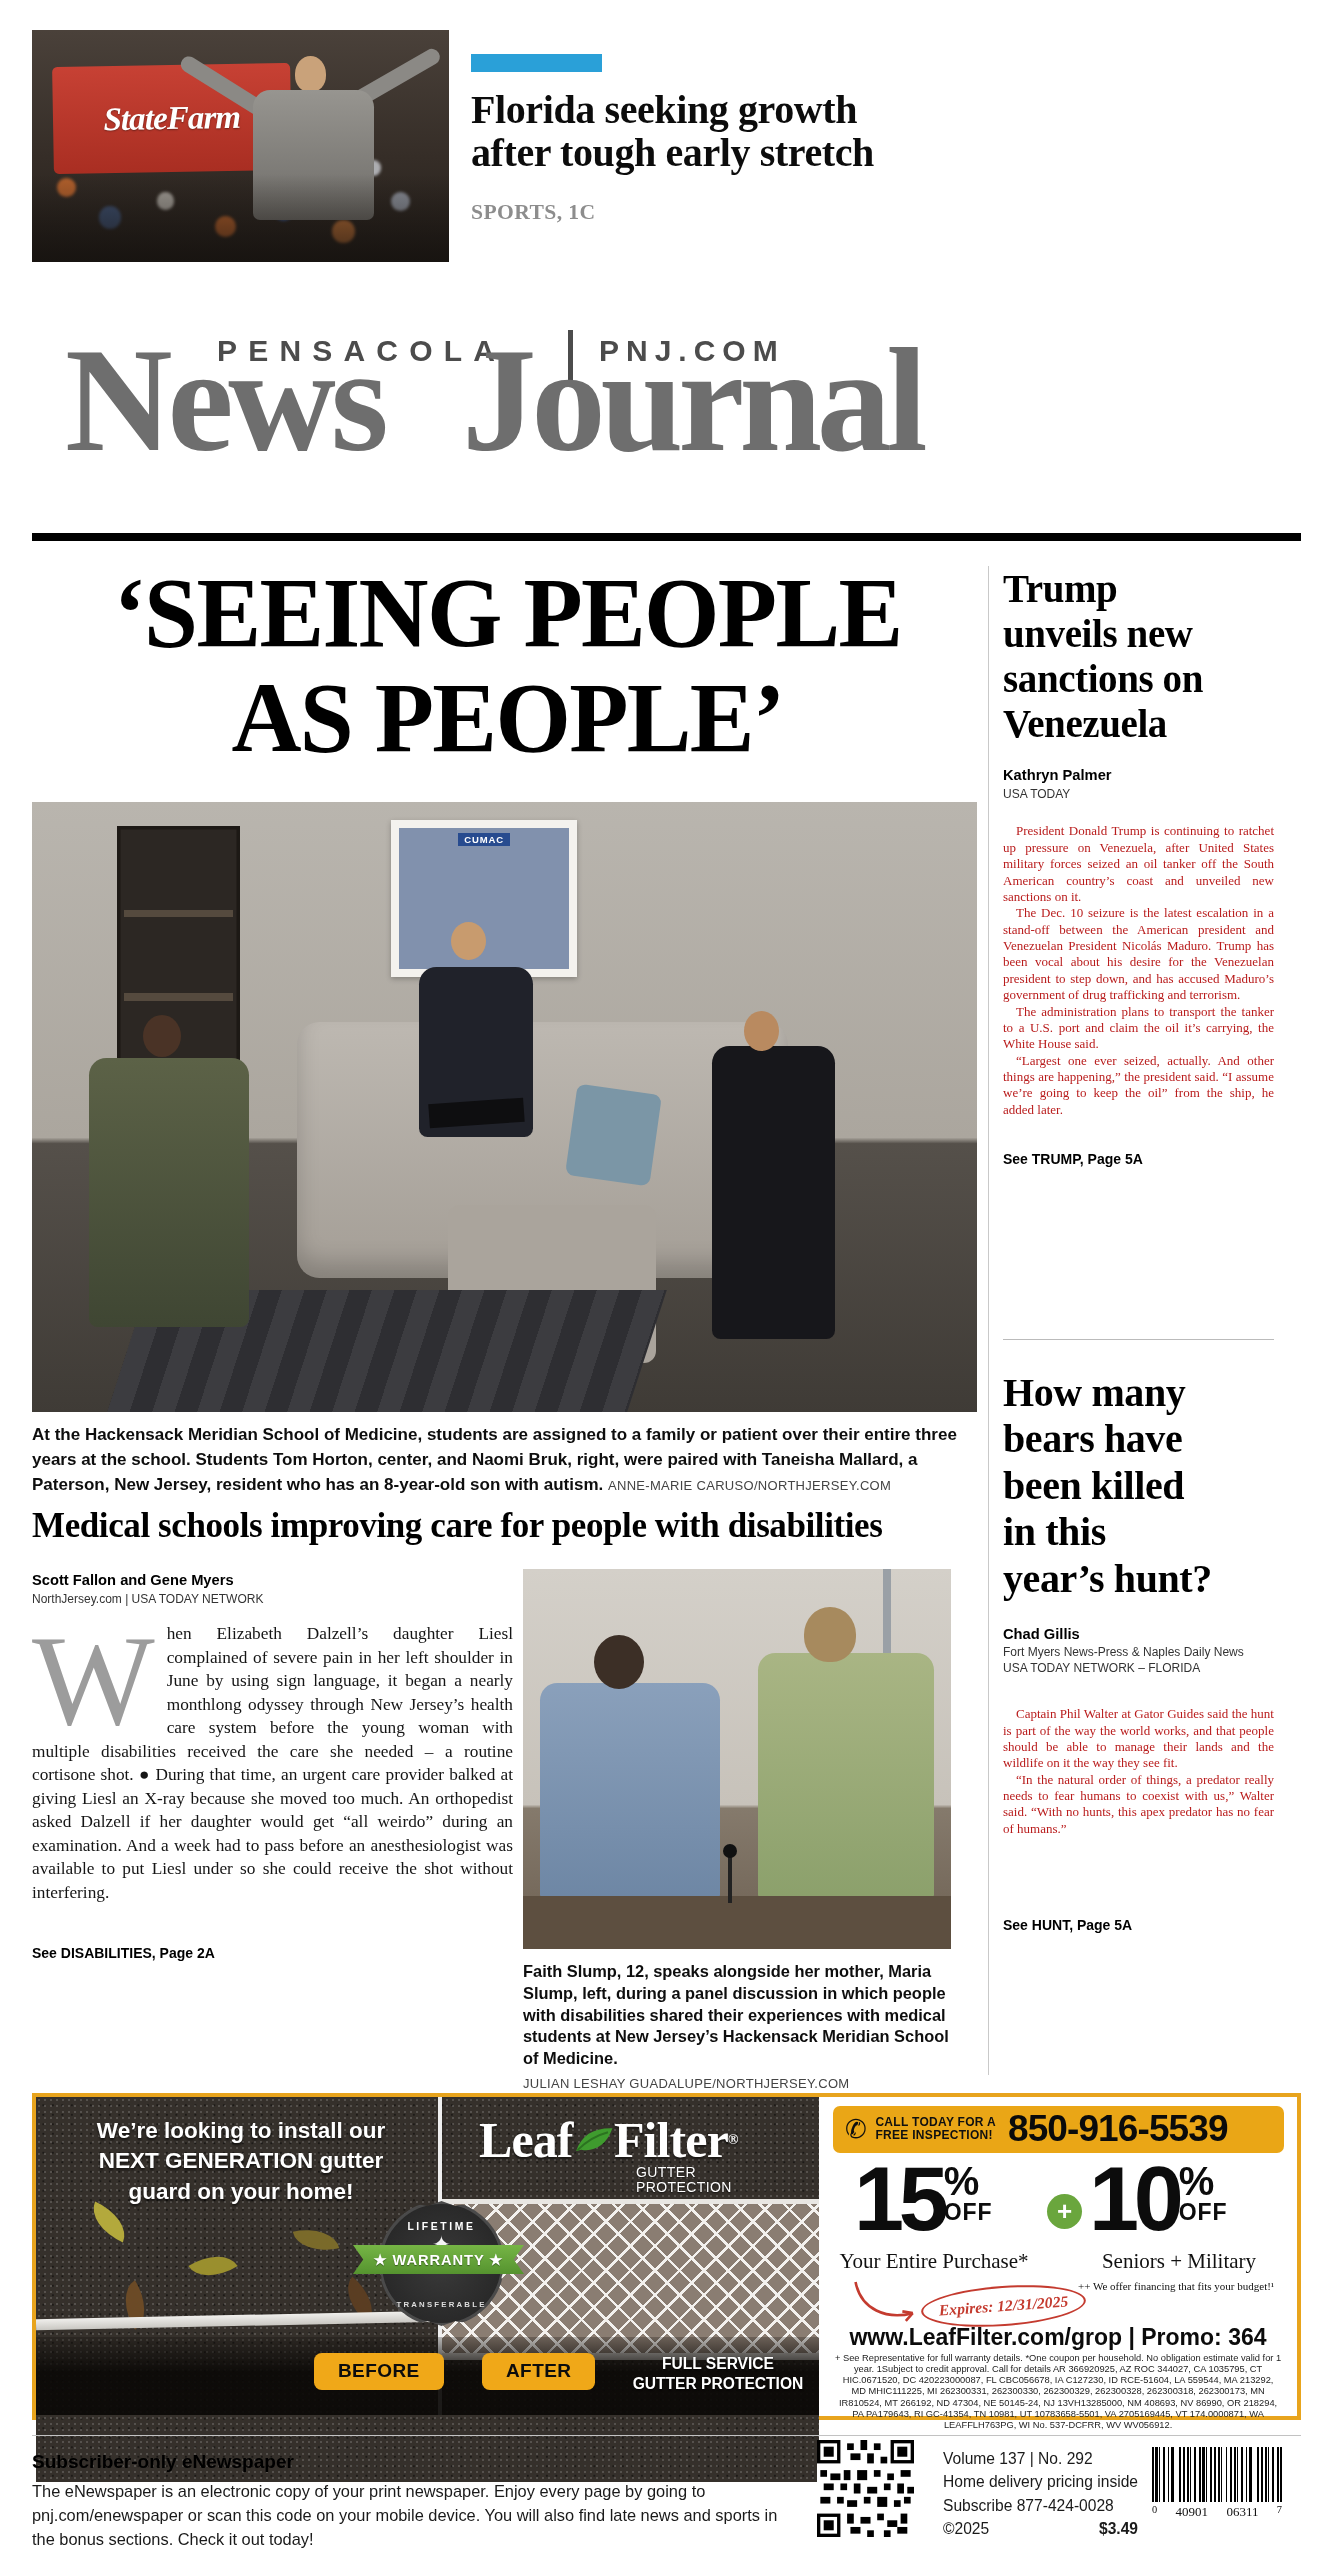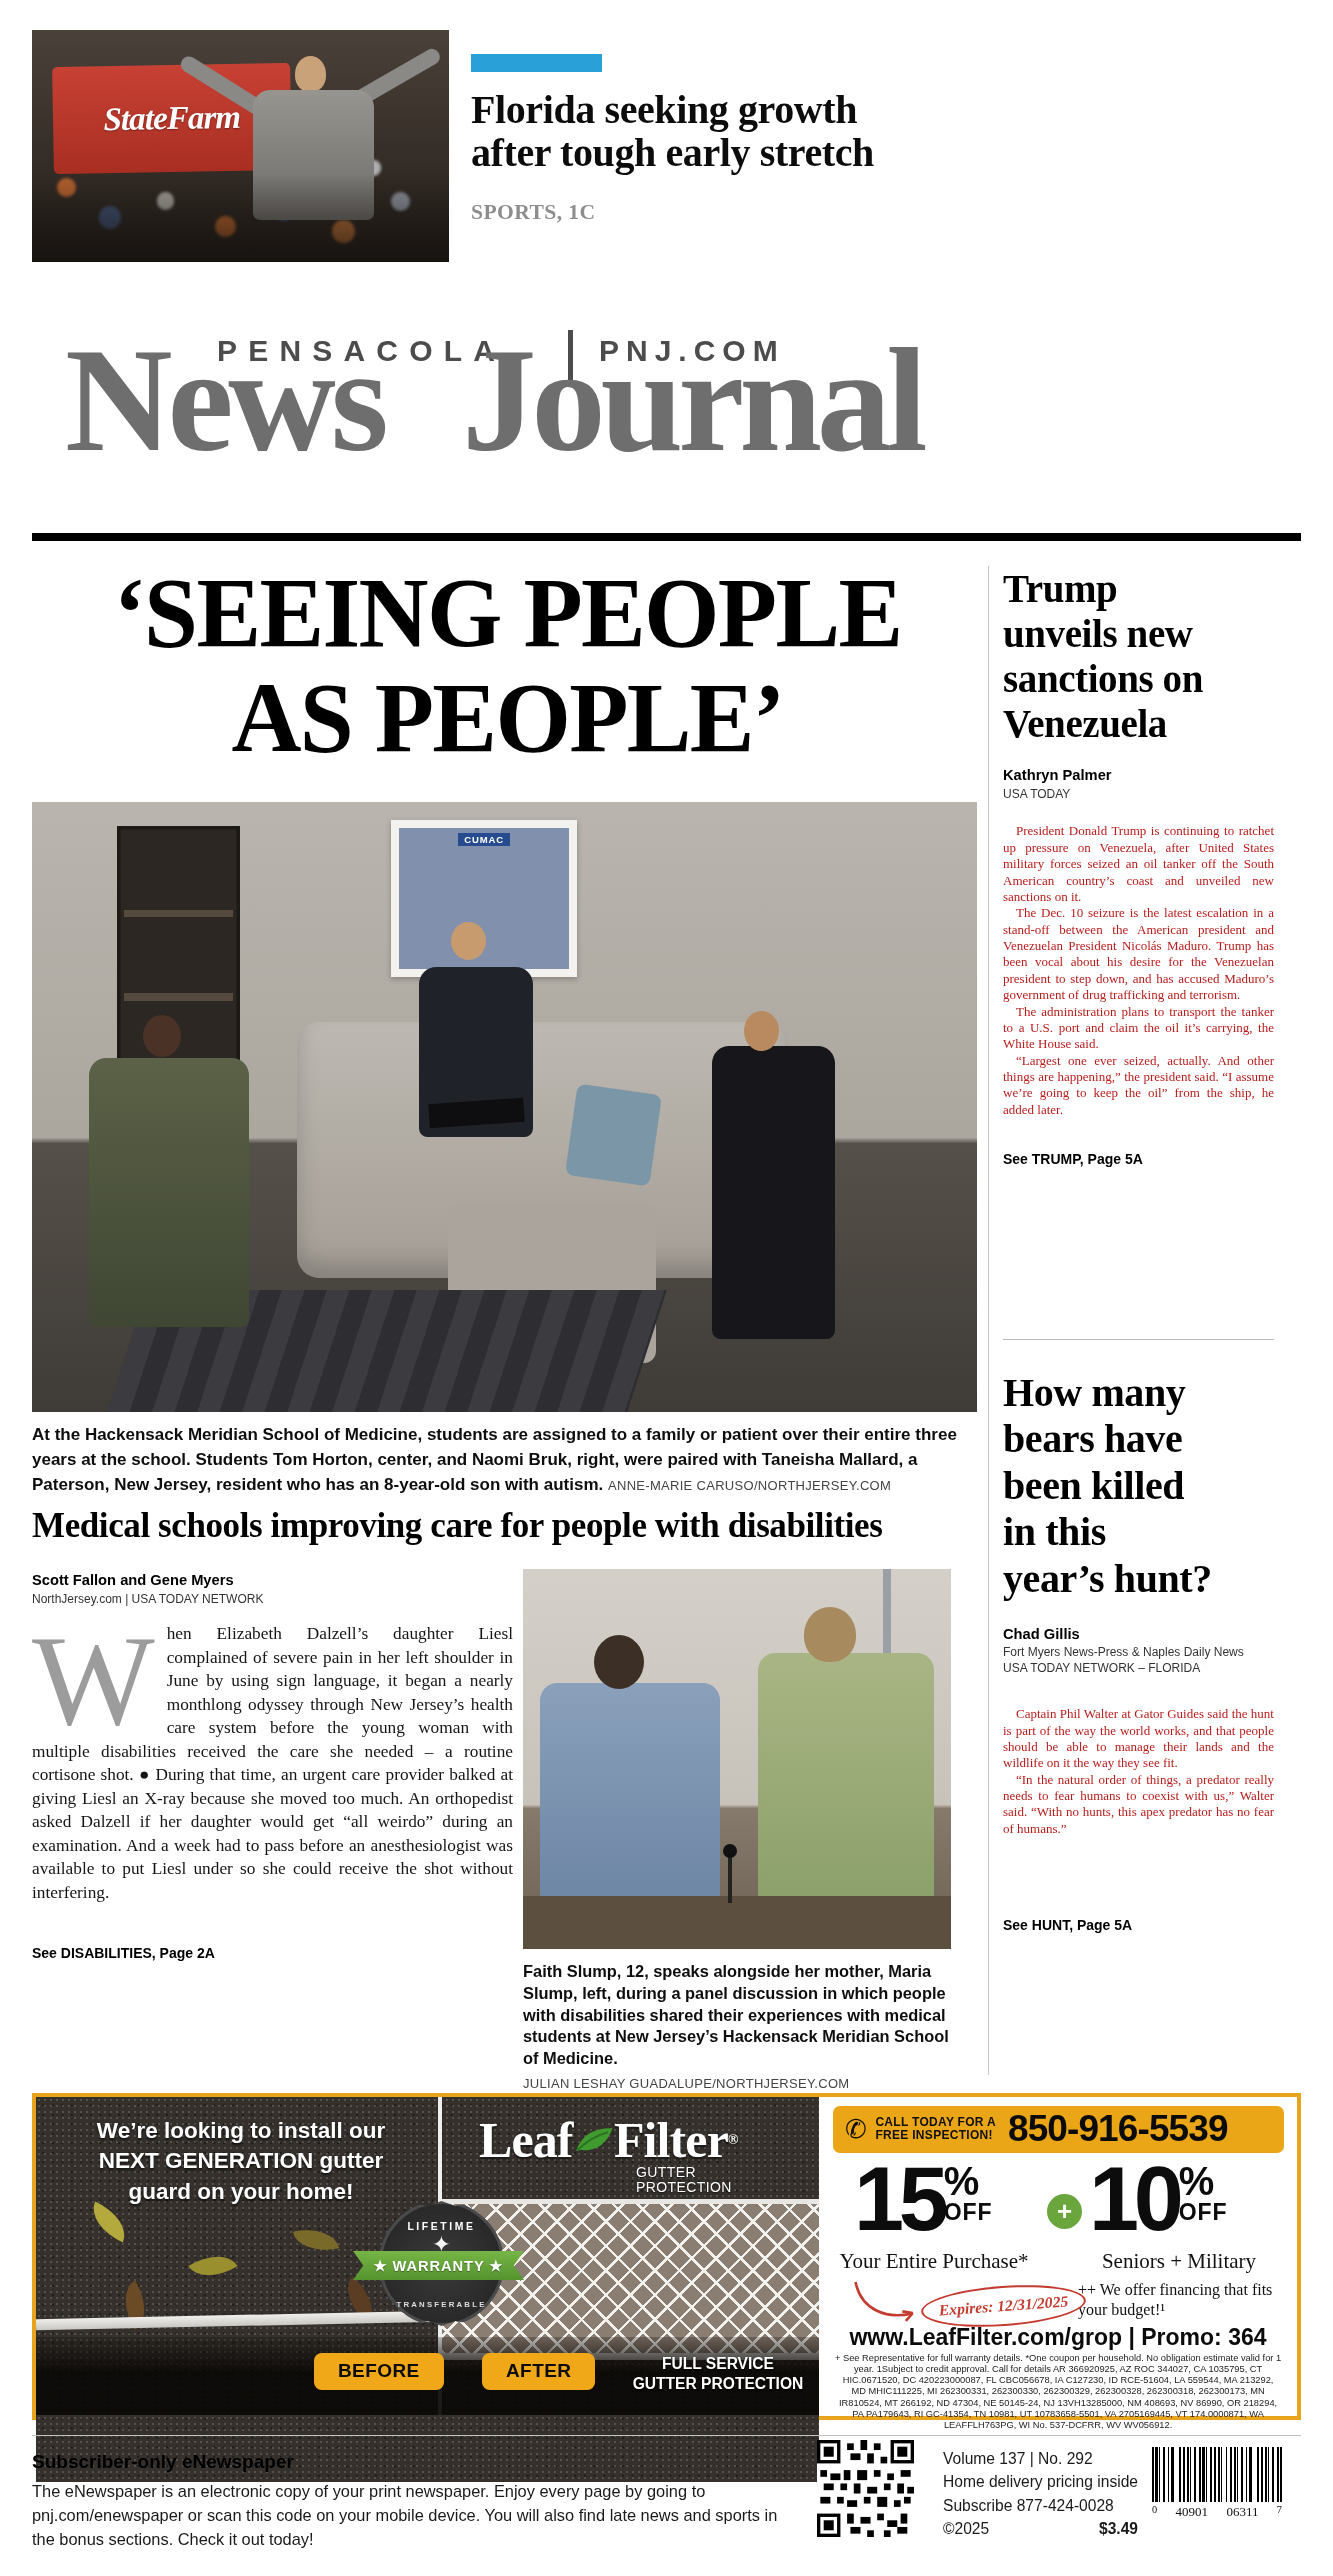--- a/index.html
+++ b/index.html
@@ -114,40 +114,40 @@
   .ad-bottom{position:absolute;left:0;top:240px;width:783px;height:78px;background:linear-gradient(180deg,rgba(14,11,8,.25),rgba(10,8,6,.92) 45%);}
   .ba-btn{position:absolute;top:15.6px;background:#f0a818;color:#0d0d0d;font:700 19px "Liberation Sans",sans-serif;padding:7.8px 24px;border-radius:7.8px;letter-spacing:0.4px;}
   .full-service{position:absolute;left:585px;top:17.3px;width:194px;text-align:center;color:#fff;font:700 15.6px/1.25 "Liberation Sans",sans-serif;text-shadow:0 0.9px 1.7px #000;}
   .badge{position:absolute;left:336px;top:104px;width:133px;height:137px;}
   .badge-circle{position:absolute;left:7px;top:0;width:119px;height:119px;border-radius:50%;background:radial-gradient(#3a3a3a,#222);border:3.5px solid #4a4a4a;
     clip-path:polygon(50% 0,61% 4%,72% 2%,80% 10%,91% 12%,94% 22%,100% 30%,98% 41%,102% 50%,98% 61%,100% 70%,94% 78%,91% 88%,80% 90%,72% 98%,61% 96%,50% 100%,39% 96%,28% 98%,20% 90%,9% 88%,6% 78%,0 70%,2% 61%,-2% 50%,2% 41%,0 30%,6% 22%,9% 12%,20% 10%,28% 2%,39% 4%);
     display:flex;flex-direction:column;align-items:center;color:#fff;font-family:"Liberation Sans",sans-serif;}
   .badge-top{margin-top:17.3px;font-size:10.4px;font-weight:700;letter-spacing:2.6px;}
   .badge-flame{font-size:22.5px;line-height:1;margin-top:1.7px;color:#f5f5f5;}
   .badge-bottom{position:absolute;bottom:14px;font-size:7.8px;font-weight:700;letter-spacing:2.2px;color:#ddd;}
-  .badge-ribbon{position:absolute;left:-19px;top:50px;width:171px;height:29px;background:linear-gradient(180deg,#76b545,#55932f);
+  .badge-ribbon{position:absolute;left:-19px;top:44px;width:171px;height:29px;background:linear-gradient(180deg,#76b545,#55932f);
     clip-path:polygon(0 0,100% 0,94% 50%,100% 100%,0 100%,6% 50%);
     display:flex;align-items:center;justify-content:center;color:#fff;font:700 14.7px "Liberation Sans",sans-serif;letter-spacing:0.9px;text-shadow:0 0.9px 0.9px rgba(0,0,0,.4);}
   .ad-right{position:absolute;left:783px;top:0;width:478px;height:318px;background:#fff;}
   .phone-bar{position:absolute;left:14px;top:8.6px;width:451px;height:47px;background:#eaa616;border-radius:7px;display:flex;align-items:center;padding:0 12px;box-sizing:border-box;}
   .phone-icon{font-size:26px;color:#101010;margin-right:8.6px;}
   .call-lines{font:800 12px/1.1 "Liberation Sans",sans-serif;color:#101010;letter-spacing:0.3px;margin-right:12px;}
   .phone-num{font:800 37px "Liberation Sans",sans-serif;color:#0b0b0b;letter-spacing:-0.9px;}
   .offer{position:absolute;top:61px;display:flex;align-items:flex-start;font-family:"Liberation Sans",sans-serif;color:#0c0c0c;}
   .offer-15{left:35px;}
   .offer-10{left:270px;}
   .offer-num{font-weight:800;font-size:90px;line-height:.92;letter-spacing:-5.2px;}
   .offer-sub{display:flex;flex-direction:column;align-items:flex-start;margin-top:5.2px;}
   .offer-pct{font-weight:800;font-size:40px;line-height:.9;}
   .offer-off{font-weight:800;font-size:23px;letter-spacing:0.9px;}
   .plus-circle{position:absolute;left:228px;top:97px;width:35px;height:35px;border-radius:50%;background:#6aa63d;color:#fff;display:flex;align-items:center;justify-content:center;font:800 26px "Liberation Sans",sans-serif;}
   .offer-desc{position:absolute;top:152px;width:216px;text-align:center;font-size:21px;color:#111;}
   .desc-1{left:7px;}
   .desc-2{left:252px;}
-  .financing{position:absolute;left:259px;top:183px;width:204px;font-size:16px;line-height:1.25;color:#111;}
+  .financing{position:absolute;left:259px;top:183px;width:204px;font-size:11px;line-height:1.25;color:#111;}
   .expires{position:absolute;left:102px;top:189px;width:161px;height:36px;border:2.2px solid #c43b2f;border-radius:50%;transform:rotate(-4deg);display:flex;align-items:center;justify-content:center;color:#c43b2f;font:italic 700 15.6px "Liberation Serif",serif;}
   .exp-arrow{position:absolute;left:33px;top:178px;}
   .ad-web{position:absolute;left:0;top:227px;width:478px;text-align:center;font:800 23px "Liberation Sans",sans-serif;color:#0b0b0b;}
   .fine-print{position:absolute;left:15.6px;top:256px;width:447px;text-align:center;font:400 9.3px/1.2 "Liberation Sans",sans-serif;color:#222;}
 
   
   .footer-hr{left:32px;top:2435px;width:1269px;height:0.9px;background:#c2c2c2;}
   .f-head{left:32px;top:2451px;font:800 19px "Liberation Sans",sans-serif;color:#000;}
   .f-body{left:32px;top:2480px;width:761px;font:400 16.4px/1.45 "Liberation Sans",sans-serif;color:#1a1a1a;}
   .qr{left:817px;top:2440px;}

